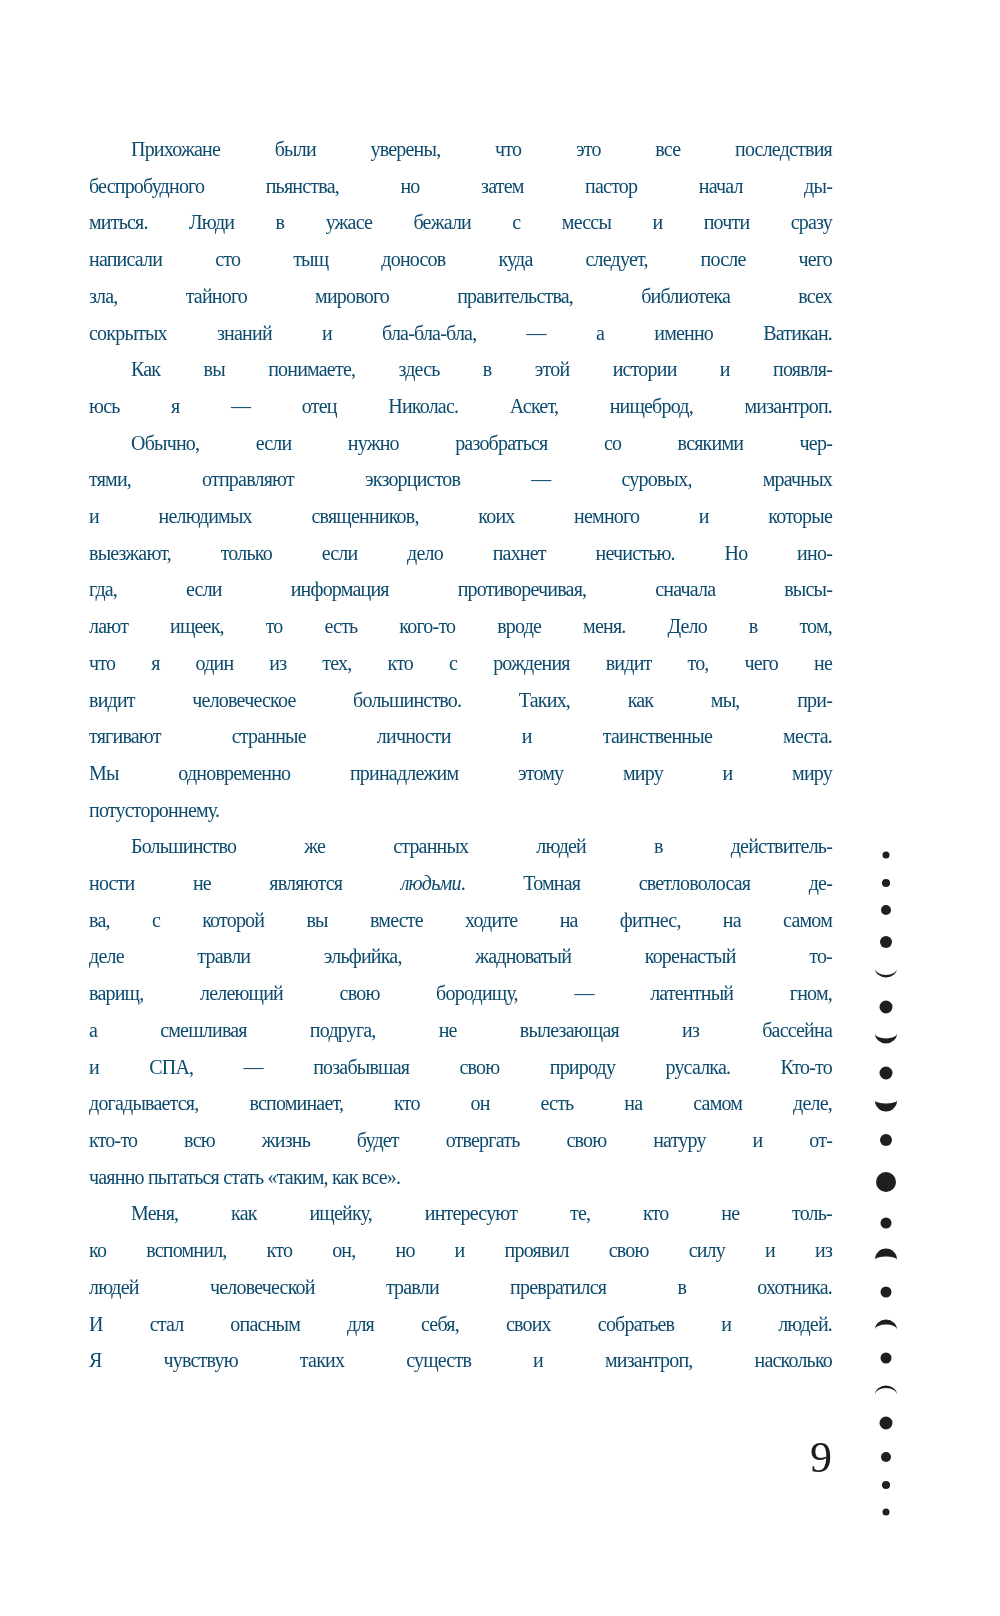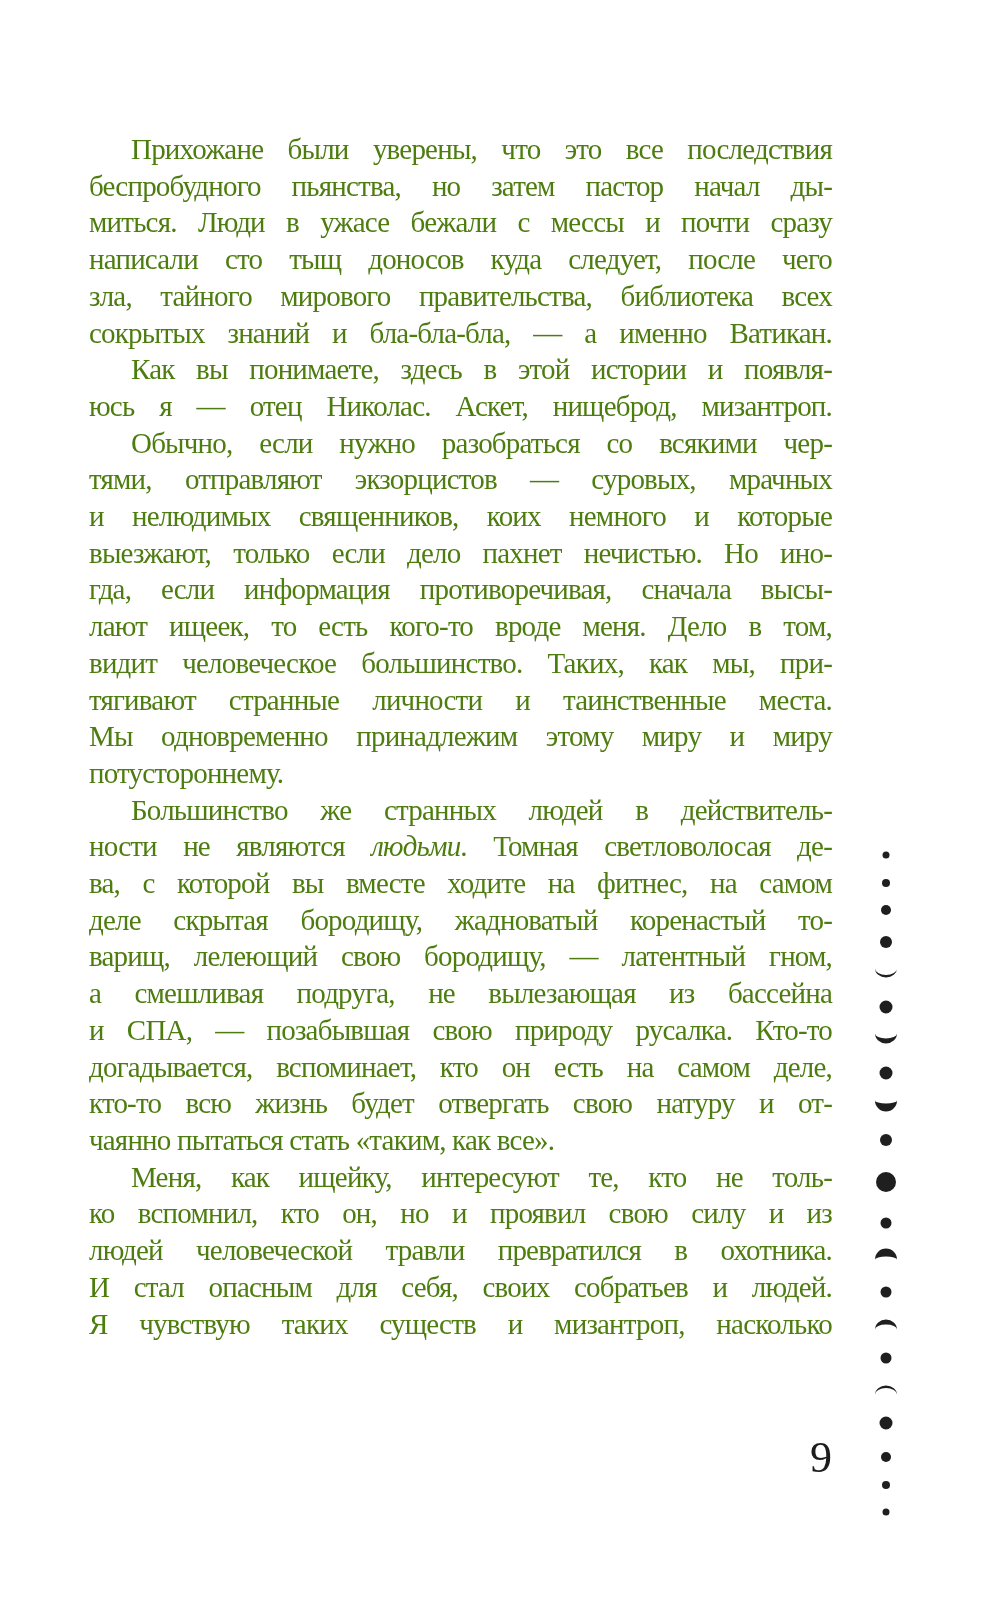--- a/index.html
+++ b/index.html
@@ -10,24 +10,24 @@
     font-family: "Liberation Serif", "DejaVu Serif", serif;
     color: #1c1c1c;
     overflow: hidden;
   }
   #page {
     position: absolute; inset: 0; background: #ffffff;
   }
   #body-text {
     position: absolute;
     left: 89px; top: 131px; width: 743px;
-    font-size: 29px;
+    font-size: 20px;
     line-height: 36.7px;
     letter-spacing: -0.8px;
-    color: #4d7c0f;
+    color: #0c4a6e;
   }
   .line {
     text-align: justify;
     text-align-last: justify;
   }
   .line.indent { text-indent: 42px; }
   .line.endleft { text-align-last: left; }
   .line i { font-style: italic; margin-top: 37px; }
   #moon-column {
     position: absolute; left: 0; top: 0; width: 1000px; height: 1616px;
@@ -73,30 +73,31 @@
         <div class="line indent">Как вы понимаете, здесь в этой истории и появля-</div>
         <div class="line">юсь я — отец Николас. Аскет, нищеброд, мизантроп.</div>
       </div>
       <div>
         <div class="line indent">Обычно, если нужно разобраться со всякими чер-</div>
         <div class="line">тями, отправляют экзорцистов — суровых, мрачных</div>
         <div class="line">и нелюдимых священников, коих немного и которые</div>
         <div class="line">выезжают, только если дело пахнет нечистью. Но ино-</div>
         <div class="line">гда, если информация противоречивая, сначала высы-</div>
         <div class="line">лают ищеек, то есть кого-то вроде меня. Дело в том,</div>
+        <div class="line">что я один из тех, кто с рождения видит то, чего не</div>
         <div class="line">видит человеческое большинство. Таких, как мы, при-</div>
         <div class="line">тягивают странные личности и таинственные места.</div>
         <div class="line">Мы одновременно принадлежим этому миру и миру</div>
         <div class="line endleft">потустороннему.</div>
       </div>
       <div>
         <div class="line indent">Большинство же странных людей в действитель-</div>
         <div class="line">ности не являются <i>людьми</i>. Томная светловолосая де-</div>
         <div class="line">ва, с которой вы вместе ходите на фитнес, на самом</div>
-        <div class="line">деле скрытая бородищу, жадноватый коренастый то-</div>
+        <div class="line">деле травли эльфийка, жадноватый коренастый то-</div>
         <div class="line">варищ, лелеющий свою бородищу, — латентный гном,</div>
         <div class="line">а смешливая подруга, не вылезающая из бассейна</div>
         <div class="line">и СПА, — позабывшая свою природу русалка. Кто-то</div>
         <div class="line">догадывается, вспоминает, кто он есть на самом деле,</div>
         <div class="line">кто-то всю жизнь будет отвергать свою натуру и от-</div>
         <div class="line endleft">чаянно пытаться стать «таким, как все».</div>
       </div>
       <div>
         <div class="line indent">Меня, как ищейку, интересуют те, кто не толь-</div>
         <div class="line">ко вспомнил, кто он, но и проявил свою силу и из</div>

